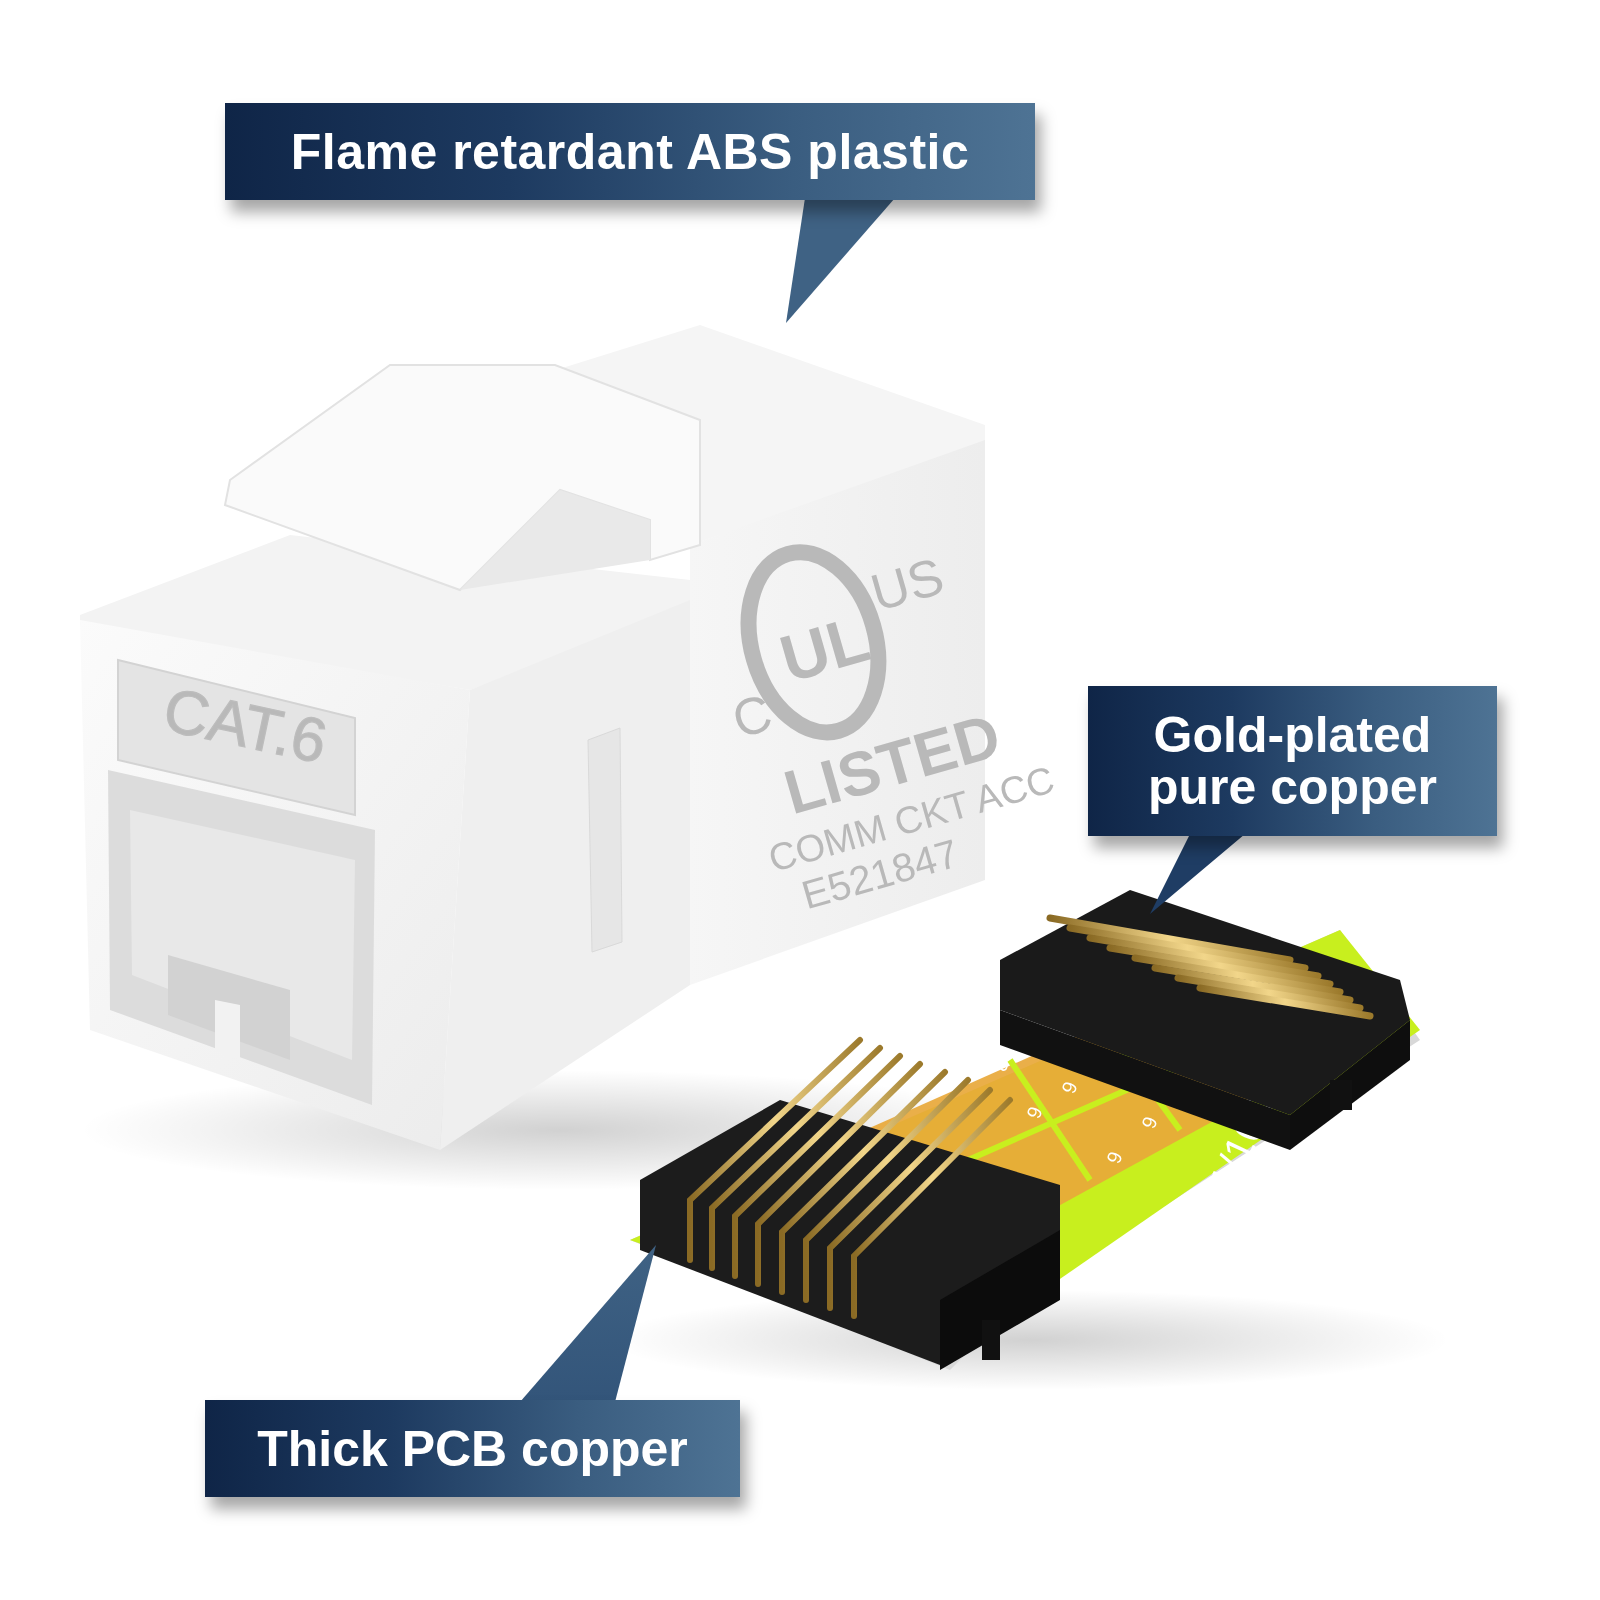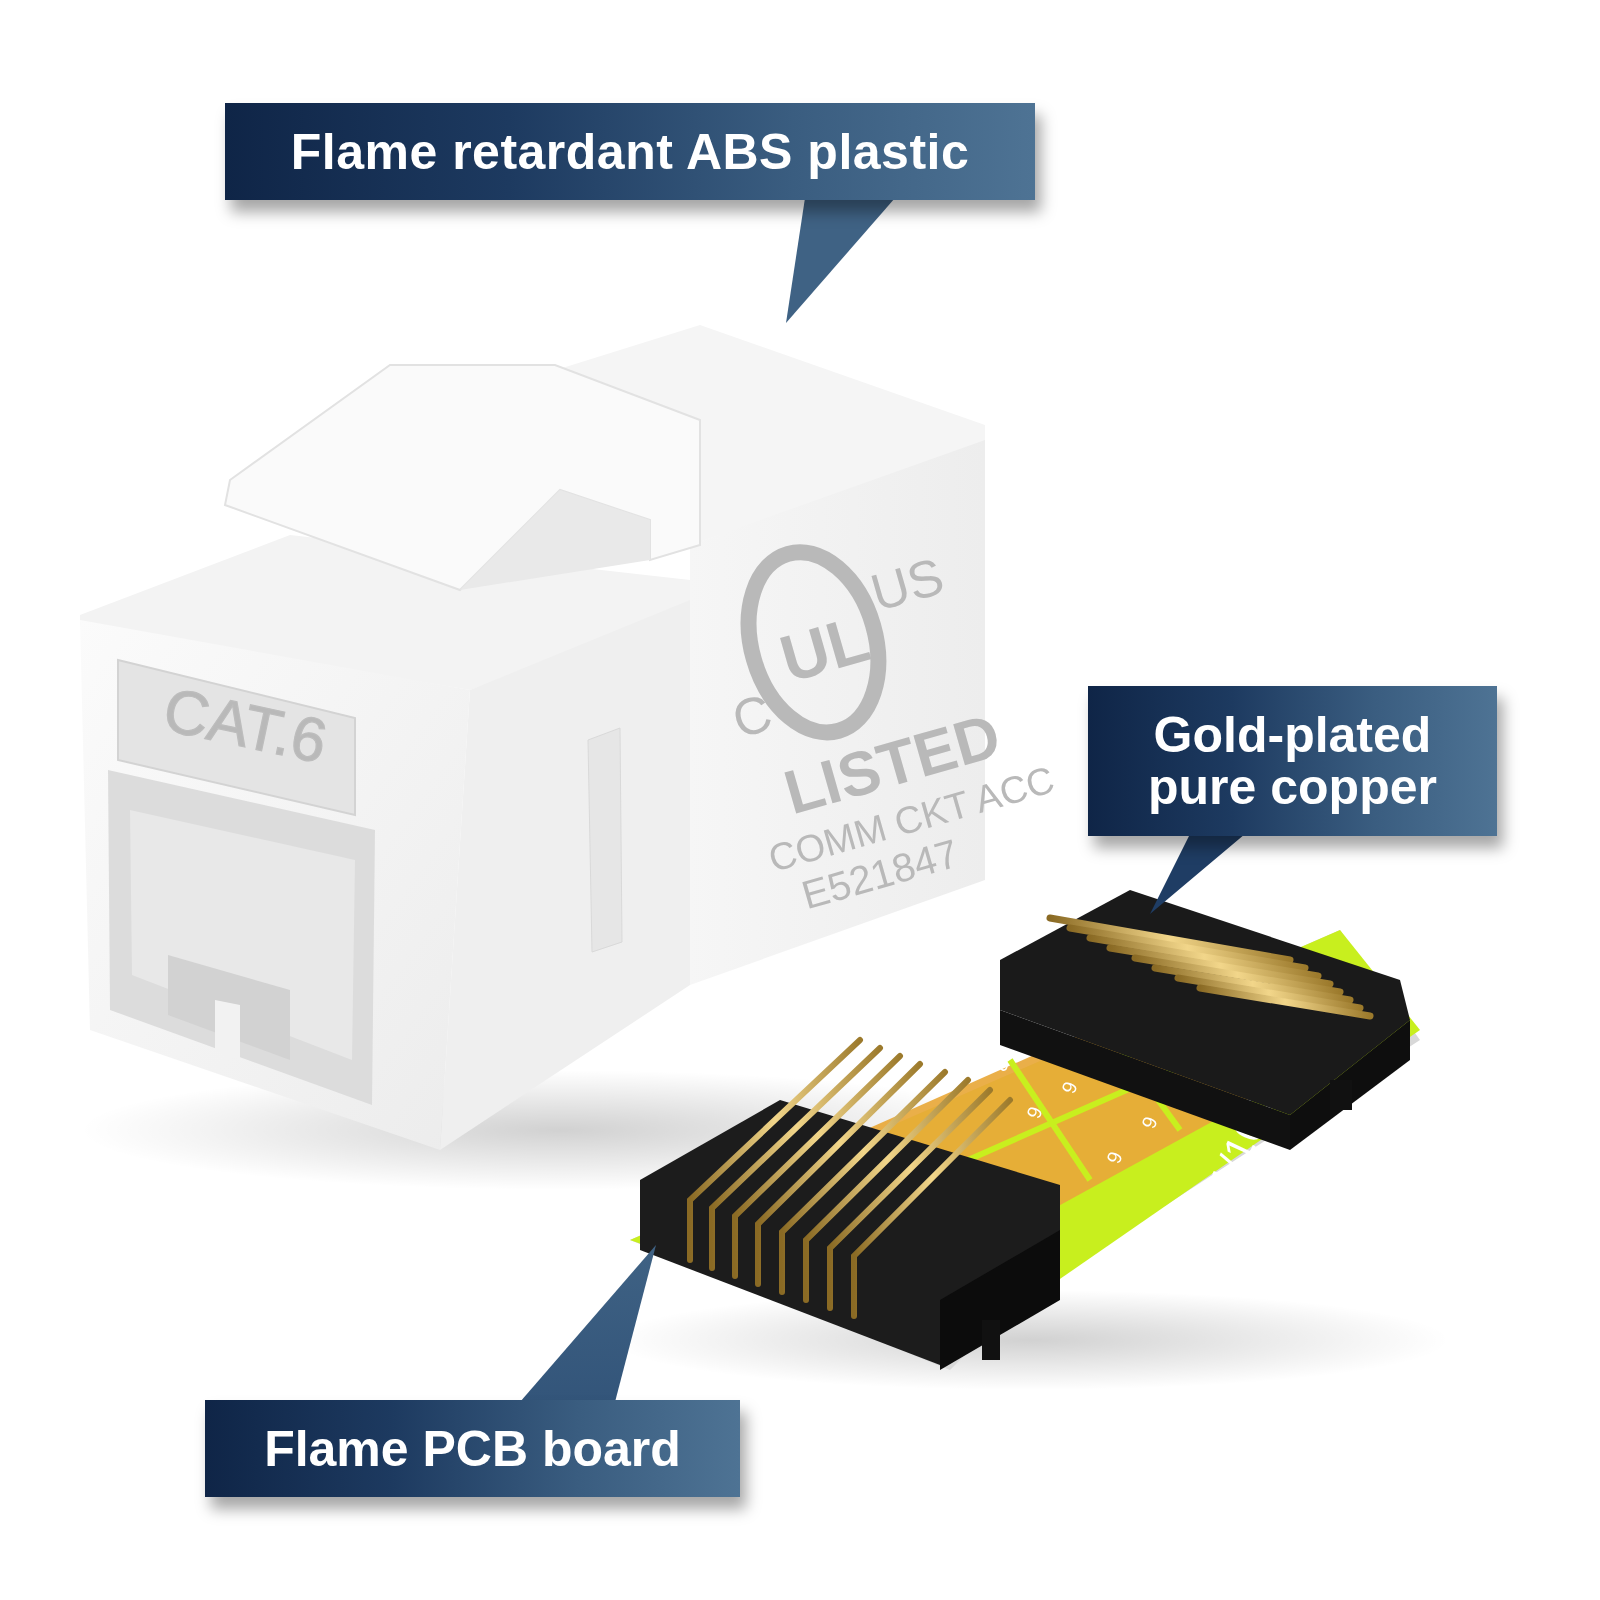--- a/index.html
+++ b/index.html
@@ -158,16 +158,16 @@
   <div class="callout" id="callout-abs">
     <span>Flame retardant ABS plastic</span>
   </div>
 
   <div class="callout" id="callout-gold">
     <span>Gold-plated</span>
     <span>pure copper</span>
   </div>
 
   <div class="callout" id="callout-pcb">
-    <span>Flame PCB board</span>
+    <span>Thick PCB copper</span>
   </div>
 
 </div>
 
 </body></html>

